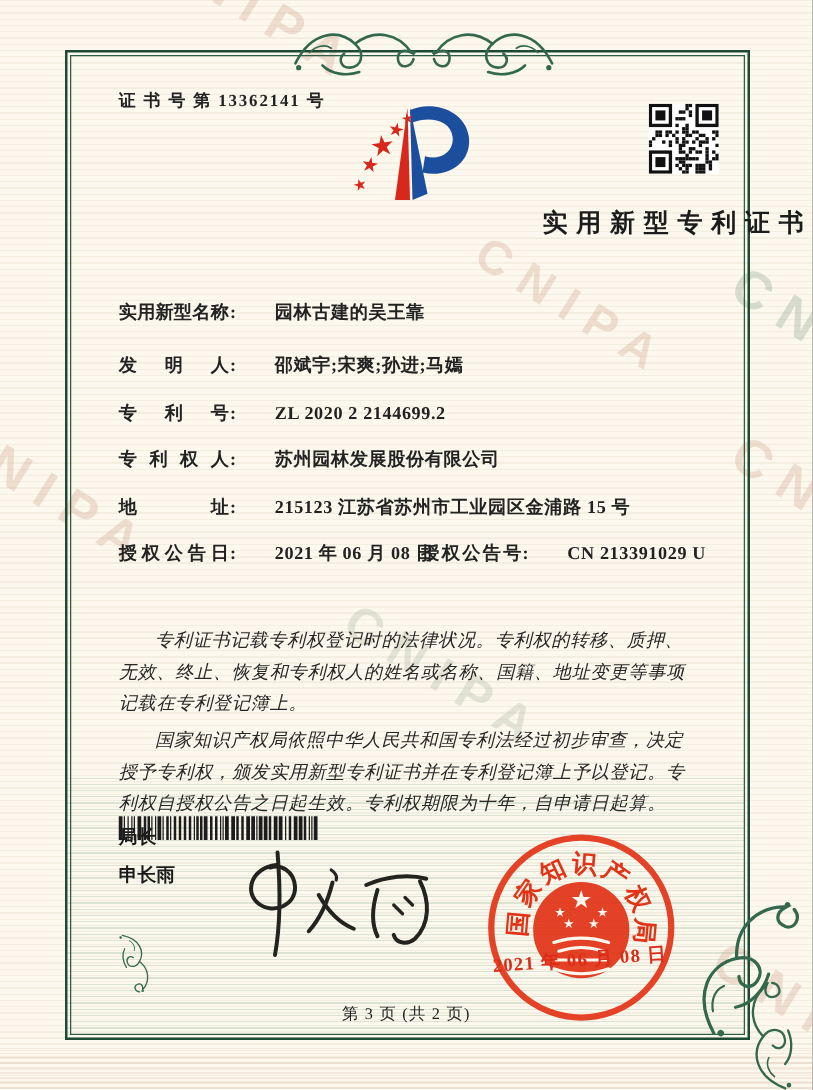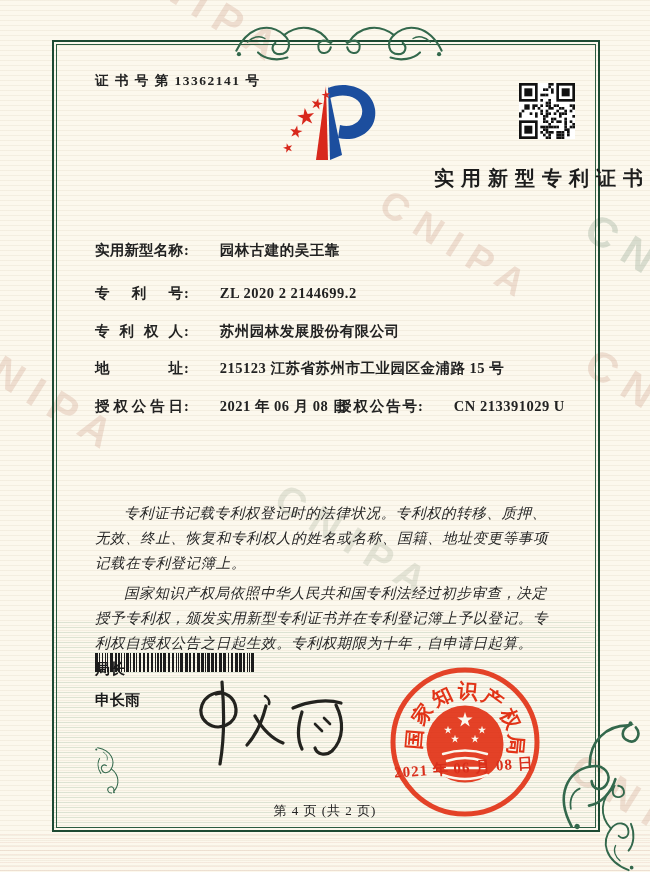--- a/index.html
+++ b/index.html
@@ -261,20 +261,23 @@
     </svg>
   </div>
 
   <div class="title">实用新型专利证书</div>
 
   <div class="fields">
     <div class="f-row first">
       <span class="f-label">实用新型名称</span><span class="f-colon">:</span><span class="f-value">园林古建的吴王靠</span>
     </div>
     <div class="f-row">
+      <span class="f-label">发明人</span><span class="f-colon">:</span><span class="f-value">邵斌宇;宋爽;孙进;马嫣</span>
+    </div>
+    <div class="f-row">
       <span class="f-label">专利号</span><span class="f-colon">:</span><span class="f-value">ZL 2020 2 2144699.2</span>
     </div>
     <div class="f-row">
       <span class="f-label">专利权人</span><span class="f-colon">:</span><span class="f-value">苏州园林发展股份有限公司</span>
     </div>
     <div class="f-row">
       <span class="f-label">地址</span><span class="f-colon">:</span><span class="f-value">215123 江苏省苏州市工业园区金浦路 15 号</span>
     </div>
     <div class="f-row">
       <span class="f-label">授权公告日</span><span class="f-colon">:</span><span class="f-value">2021 年 06 月 08 日</span>
@@ -380,15 +383,15 @@
           <path d="M58 92 Q80 85 102 92"></path>
           <path d="M62 99 Q80 93 98 99"></path>
           <path d="M60 106 H 100"></path>
           <path d="M58 113 Q80 121 102 113"></path>
         </g>
       </g>
     </svg>
   </div>
   <div class="seal-date">2021 年 06 月 08 日</div>
 
-  <div class="footer">第 4 页 (共 2 页)</div>
+  <div class="footer">第 3 页 (共 2 页)</div>
 
 </div>
 
 </body></html>

